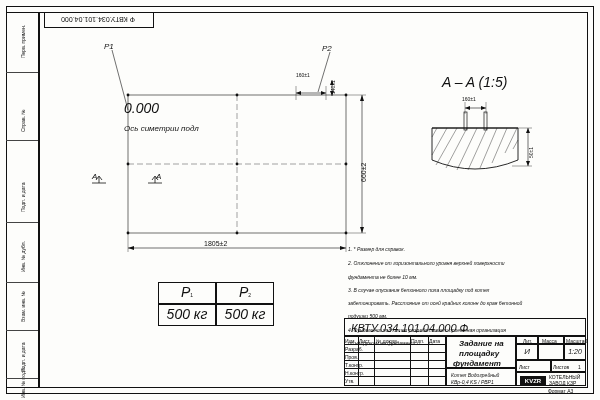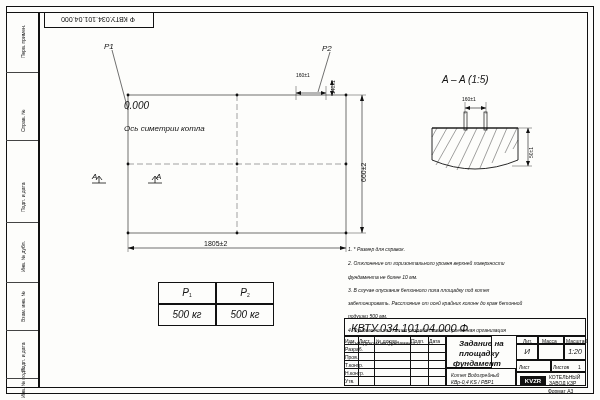--- a/index.html
+++ b/index.html
@@ -5,21 +5,21 @@
   html,body{margin:0;padding:0;background:#ffffff;}
   body{width:600px;height:400px;overflow:hidden;font-family:"Liberation Sans",sans-serif;}
   #sheet{position:relative;width:600px;height:400px;background:#fdfdfb;}
   .frame{position:absolute;border:1px solid #111;}
   .line{position:absolute;background:#111;}
   .thin{background:#444;}
   .txt{position:absolute;white-space:nowrap;font-size:6px;color:#111;line-height:1.25;}
   .txt.s5{font-size:5px;}
   .txt.s7{font-size:7px;}
   .txt.s8{font-size:8px;}
-  .txt.s9{font-size:10px;}
+  .txt.s9{font-size:14px;}
   .txt.s11{font-size:11px;}
   .ital{font-style:italic;}
   .rot{transform-origin:0 0;transform:rotate(-90deg);}
   .rot180{transform-origin:50% 50%;transform:rotate(180deg);}
   .cell{position:absolute;border:1px solid #111;box-sizing:border-box;}
   .center{display:flex;align-items:center;justify-content:center;text-align:center;}
   svg{position:absolute;left:0;top:0;overflow:visible;}
 </style>
 </head>
 <body>
@@ -125,21 +125,21 @@
     <line x1="528" y1="128" x2="528" y2="166" stroke="#111" stroke-width="0.6"></line>
     <path d="M528,128 l-2,5 l4,0 z" fill="#111"></path>
     <path d="M528,166 l-2,-5 l4,0 z" fill="#111"></path>
     <line x1="518" y1="128" x2="532" y2="128" stroke="#111" stroke-width="0.4"></line>
     <line x1="512" y1="166" x2="532" y2="166" stroke="#111" stroke-width="0.4"></line>
   </svg>
 
   <div class="txt s8 ital" style="left:104px;top:42px;">P1</div>
   <div class="txt s8 ital" style="left:322px;top:44px;">P2</div>
   <div class="txt s9 ital" style="left:124px;top:100px;">0.000</div>
-  <div class="txt s8 ital" style="left:124px;top:124px;">Ось симетрии котла</div>
+  <div class="txt s8 ital" style="left:124px;top:124px;">Ось симетрии подл</div>
   <div class="txt s8 ital" style="left:92px;top:172px;">A</div>
   <div class="txt s8 ital" style="left:156px;top:172px;">A</div>
 
   <div class="txt s7" style="left:204px;top:240px;">1805±2</div>
   <div class="txt s7 rot" style="left:360px;top:182px;">660±2</div>
   <div class="txt s5" style="left:296px;top:72px;">160±1</div>
   <div class="txt s5 rot" style="left:330px;top:94px;">140±1</div>
 
   <div class="txt s9 ital" style="left:442px;top:74px;">A – A (1:5)</div>
   <div class="txt s5" style="left:462px;top:96px;">160±1</div>
@@ -195,21 +195,21 @@
     <div class="txt s5" style="left:376px;top:338px;">№ докум.</div>
     <div class="txt s5" style="left:411px;top:338px;">Подп.</div>
     <div class="txt s5" style="left:429px;top:338px;">Дата</div>
 
     <div class="txt s5" style="left:345px;top:346px;">Разраб.</div>
     <div class="txt s5" style="left:345px;top:354px;">Пров.</div>
     <div class="txt s5" style="left:345px;top:362px;">Т.контр.</div>
     <div class="txt s5" style="left:345px;top:370px;">Н.контр.</div>
     <div class="txt s5" style="left:345px;top:378px;">Утв.</div>
 
-    <div class="cell" style="left:446px;top:336px;width:46px;height:32px;">
+    <div class="cell" style="left:446px;top:336px;width:70px;height:32px;">
       <div class="txt s8 ital" style="left:12px;top:2px;font-weight:bold;">Задание на</div>
       <div class="txt s8 ital" style="left:12px;top:12px;font-weight:bold;">площадку</div>
       <div class="txt s8 ital" style="left:6px;top:22px;font-weight:bold;">фундамент</div>
     </div>
 
     <div class="cell" style="left:516px;top:336px;width:22px;height:8px;">
       <div class="txt s5" style="left:6px;top:1px;">Лит.</div>
     </div>
     <div class="cell" style="left:538px;top:336px;width:26px;height:8px;">
       <div class="txt s5" style="left:3px;top:1px;">Масса</div>

